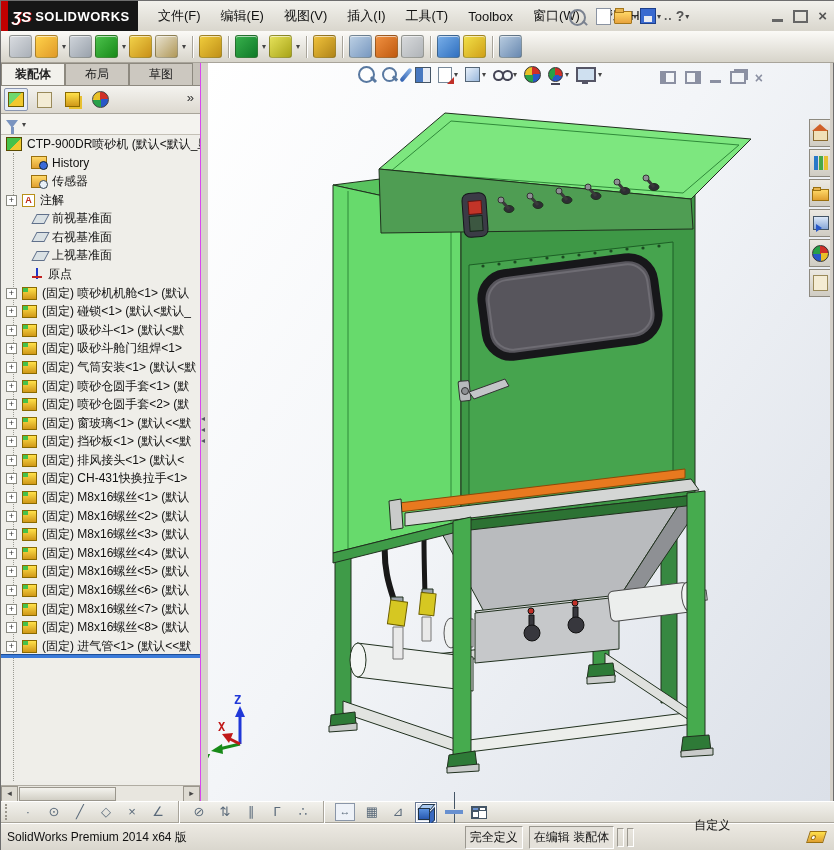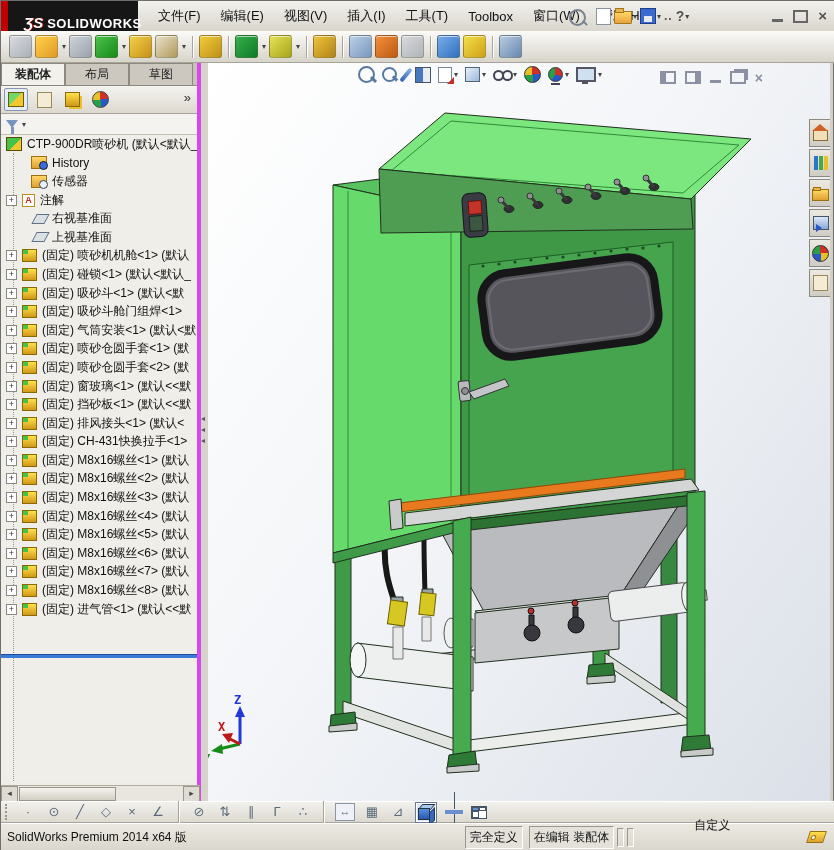--- a/index.html
+++ b/index.html
@@ -2,21 +2,21 @@
 <html><head>
 <meta charset="utf-8">
 <style>
   html,body{margin:0;padding:0;}
   body{width:834px;height:850px;overflow:hidden;font-family:"Liberation Sans","DejaVu Sans",sans-serif;font-size:12px;color:#111;background:#d4d0c8;}
   .app{position:relative;width:834px;height:850px;border:1px solid #6e6e6e;box-sizing:border-box;background:#d4d0c8;}
 
   
   .titlebar{position:absolute;left:0;top:0;width:834px;height:30px;background:linear-gradient(#f2f1ec,#d9d6cd);display:flex;align-items:center;}
   .red-stripe{position:absolute;left:0;top:0;width:7px;height:30px;background:#c00000;}
-  .logo-band{position:absolute;left:7px;top:0;width:130px;height:30px;background:#161616;display:flex;align-items:flex-end;padding-left:16px;box-sizing:border-box;}
+  .logo-band{position:absolute;left:7px;top:0;width:130px;height:30px;background:#161616;display:flex;align-items:center;padding-left:4px;box-sizing:border-box;}
   .logo-mark{color:#fff;font-weight:bold;font-style:italic;font-size:15px;margin-right:4px;text-shadow:1px 0 #c00000;}
   .logo-text{color:#fff;font-weight:bold;font-size:13px;letter-spacing:.5px;}
   .menu-items{position:absolute;left:148px;top:0;height:30px;display:flex;align-items:center;gap:2px;}
   .menu-item{padding:4px 9px;font-size:13px;color:#111;cursor:default;}
   .search-glass{width:13px;height:13px;border:2px solid #7a8290;border-radius:50%;position:relative;margin:0 10px;}
   .search-glass::after{content:"";position:absolute;left:11px;top:11px;width:6px;height:2px;background:#7a8290;transform:rotate(45deg);}
   .quick-icons{position:absolute;left:595px;top:0;height:30px;display:flex;align-items:center;gap:3px;}
   .q{display:inline-flex;align-items:center;}
   .qp{width:13px;height:15px;background:#fff;border:1px solid #8a93a2;}
   .qf{width:16px;height:11px;background:linear-gradient(#ffd867,#e8a33d);border:1px solid #a5771c;border-radius:1px;position:relative;margin-top:3px;}
@@ -31,21 +31,21 @@
   .wb-min{width:11px;height:3px;background:#666;margin-top:8px;}
   .wb-max{width:11px;height:9px;border:2px solid #666;}
   .wb-x{font-size:15px;line-height:10px;color:#555;}
 
   
   .main-toolbar{position:absolute;left:0;top:30px;width:834px;height:32px;background:linear-gradient(#fbfaf7,#d7d4ca);border-bottom:1px solid #a8a49a;display:flex;align-items:center;padding-left:8px;box-sizing:border-box;gap:3px;}
   .mi{width:21px;height:21px;border-radius:3px;border:1px solid rgba(60,60,40,.35);background:linear-gradient(135deg,var(--c1),var(--c2));box-shadow:inset 0 1px 0 rgba(255,255,255,.6);}
   .tsep{width:1px;height:22px;background:#a8a49a;margin:0 3px;box-shadow:1px 0 0 #fff;}
 
   
-  .left-panel{position:absolute;left:0;top:62px;width:200px;height:738px;background:#eeede8;border-right:4px solid #d946ef;box-sizing:border-box;}
+  .left-panel{position:absolute;left:0;top:62px;width:200px;height:738px;background:#eeede8;border-right:1px solid #d946ef;box-sizing:border-box;}
   .panel-tabs{height:22px;background:#c6c2b9;display:flex;border-bottom:1px solid #8d897f;}
   .ptab{width:62px;text-align:center;font-size:12px;line-height:20px;border:1px solid #8d897f;border-bottom:none;background:#ccc8c0;color:#222;}
   .ptab.active{background:#f2f1ec;font-weight:bold;}
   .panel-tools{height:27px;background:linear-gradient(#f4f3ef,#ddd9d0);border-bottom:1px solid #a8a49a;display:flex;align-items:center;padding-left:3px;gap:4px;position:relative;}
   .pt{width:22px;height:21px;border:1px solid transparent;border-radius:2px;display:flex;align-items:center;justify-content:center;}
   .pt.active{border-color:#8a96b0;background:#e6ecf6;}
   .pt-cube{width:14px;height:13px;background:linear-gradient(135deg,#6fd86f 45%,#f0c830 46%);border:1px solid #6a5a00;}
   .pt-sheet{width:13px;height:14px;background:#f4ecd4;border:1px solid #9a8a5a;}
   .pt-config{width:13px;height:13px;background:linear-gradient(#ffe14a,#d09818);border:1px solid #8a6a00;box-shadow:3px 3px 0 -1px #e8c030;}
   .pt-wheel{width:15px;height:15px;border-radius:50%;border:1px solid #444;background:conic-gradient(#d03028 0 25%,#2858c8 25% 50%,#28a048 50% 75%,#e8c028 75% 100%);}
@@ -276,26 +276,36 @@
           <span class="tlab">传感器</span>
         </div>
         <div class="trow">
           <span class="texp">+</span>
           <span class="tico tico-note">A</span>
           <span class="tlab">注解</span>
         </div>
         <div class="trow">
           <span class="tspace2"></span>
           <span class="tico tico-plane"></span>
+          <span class="tlab">前视基准面</span>
+        </div>
+        <div class="trow">
+          <span class="tspace2"></span>
+          <span class="tico tico-plane"></span>
           <span class="tlab">右视基准面</span>
         </div>
         <div class="trow">
           <span class="tspace2"></span>
           <span class="tico tico-plane"></span>
           <span class="tlab">上视基准面</span>
+        </div>
+        <div class="trow">
+          <span class="tspace2"></span>
+          <span class="tico tico-origin"></span>
+          <span class="tlab">原点</span>
         </div>
         <div class="trow">
           <span class="texp">+</span>
           <span class="tico tico-part"></span>
           <span class="tlab">(固定) 喷砂机机舱&lt;1&gt; (默认</span>
         </div>
         <div class="trow">
           <span class="texp">+</span>
           <span class="tico tico-part"></span>
           <span class="tlab">(固定) 碰锁&lt;1&gt; (默认&lt;默认_</span>

